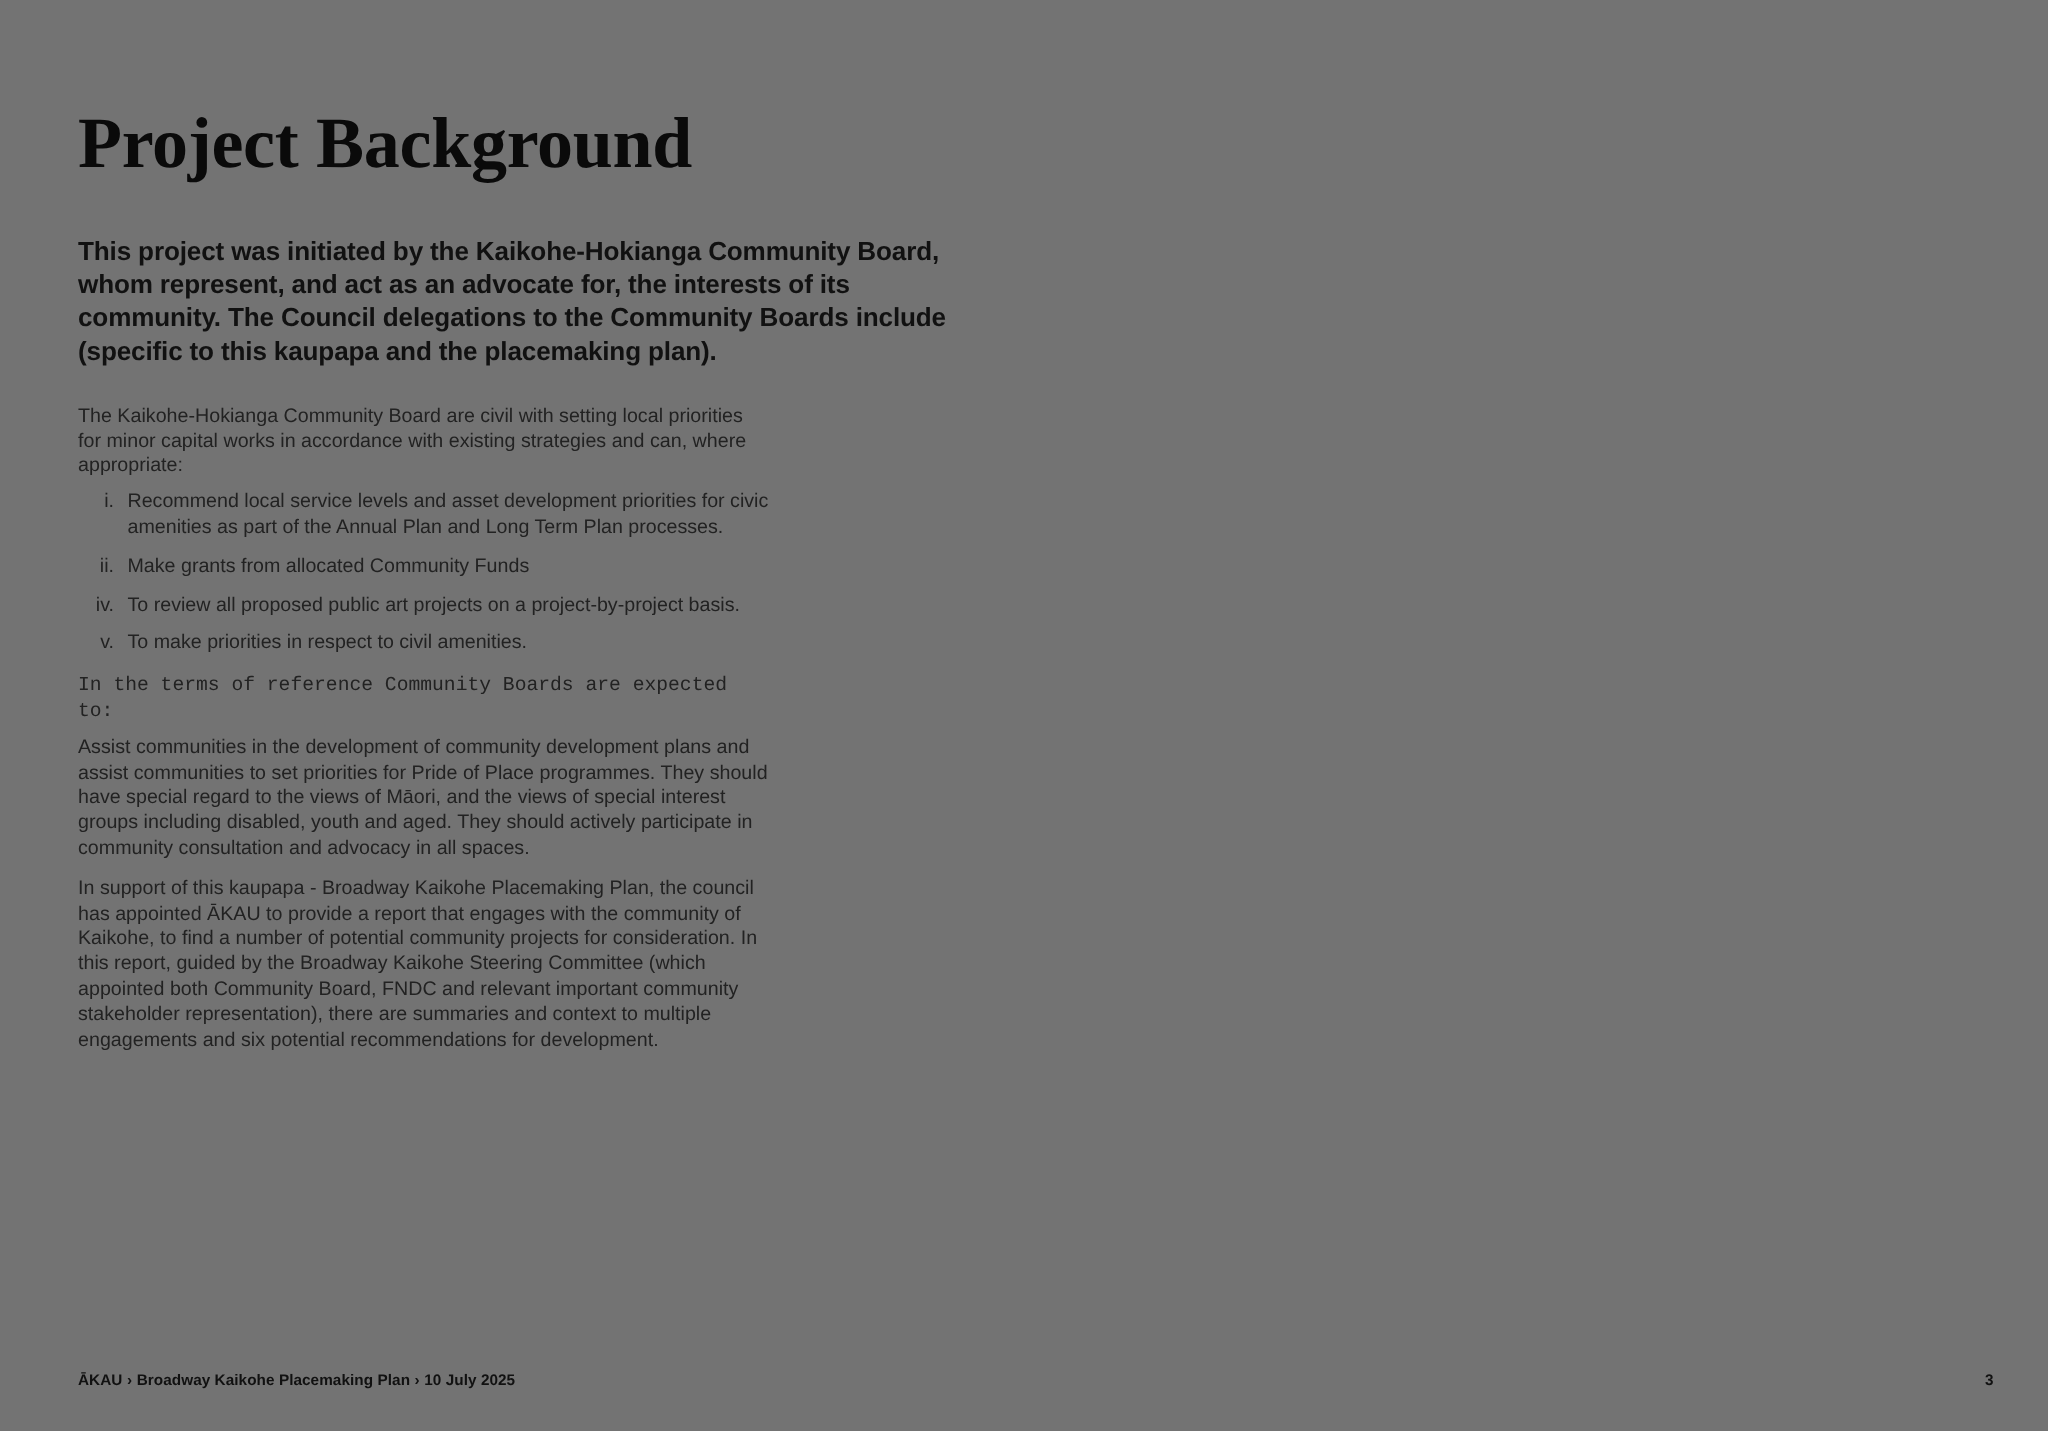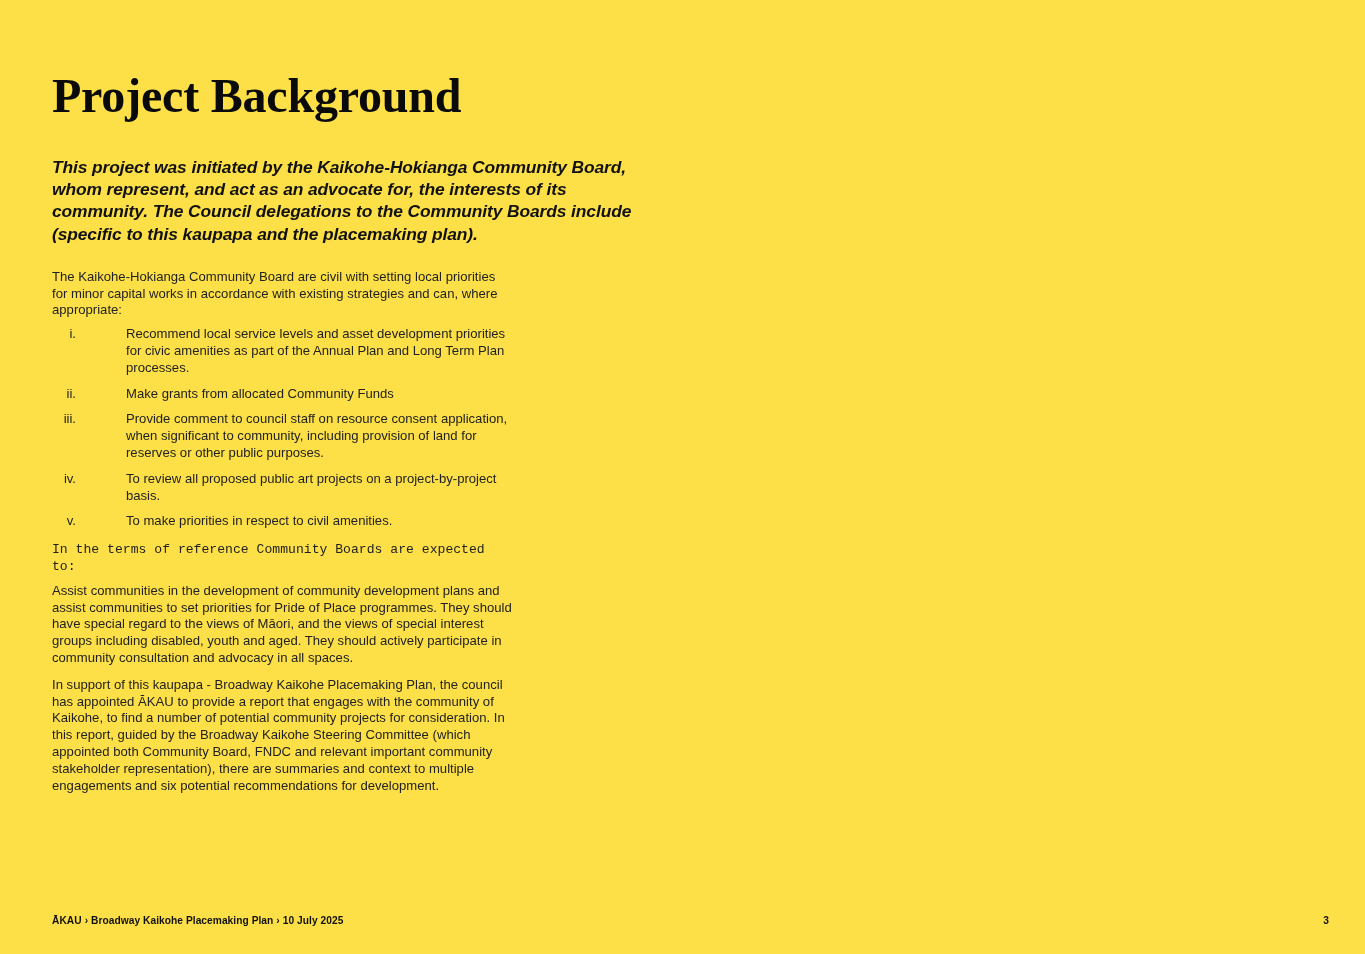--- a/index.html
+++ b/index.html
@@ -12,21 +12,21 @@
     height: 954px;
     position: relative;
     overflow: hidden;
     font-family: "Liberation Sans", sans-serif;
     -webkit-font-smoothing: antialiased;
   }
 
   .page {
     position: absolute;
     inset: 0;
-    background: #fde047;
+    background: #737373;
   }
 
   
   .page-title {
     position: absolute;
     left: 52px;
     top: 38px;
     font-family: "Liberation Serif", "DejaVu Serif", serif;
     font-weight: 700;
     font-size: 48px;
@@ -45,21 +45,20 @@
   }
 
   .lead {
     font-size: 17.4px;
     font-weight: 700;
     line-height: 22.2px;
     color: #111111;
     letter-spacing: -0.1px;
     margin: 0 0 24px 0;
     width: 600px;
-    font-style: italic;
   }
 
   .body-para {
     font-size: 13.1px;
     font-weight: 400;
     line-height: 16.8px;
     color: #222222;
     letter-spacing: 0.01px;
     margin: 0 0 10px 0;
     width: 460px;
@@ -89,21 +88,20 @@
     left: 0;
     top: 0;
     width: 24px;
     text-align: right;
     font-size: 13.1px;
     line-height: 16.8px;
     color: #222222;
   }
   .roman-text {
     display: block;
-    margin-left: 41px;
   }
 
   
   .footer {
     position: absolute;
     left: 52px;
     right: 36px;
     bottom: 25px;
     height: 14px;
   }
@@ -147,24 +145,20 @@
     <ol class="roman-list">
       <li class="roman-item">
         <span class="roman-marker">i.</span>
         <span class="roman-text">Recommend local service levels and asset development priorities for civic amenities as part of the Annual Plan and Long Term Plan processes.</span>
       </li>
       <li class="roman-item">
         <span class="roman-marker">ii.</span>
         <span class="roman-text">Make grants from allocated Community Funds</span>
       </li>
       <li class="roman-item">
-        <span class="roman-marker">iii.</span>
-        <span class="roman-text">Provide comment to council staff on resource consent application, when significant to community, including provision of land for reserves or other public purposes.</span>
-      </li>
-      <li class="roman-item">
         <span class="roman-marker">iv.</span>
         <span class="roman-text">To review all proposed public art projects on a project-by-project basis.</span>
       </li>
       <li class="roman-item">
         <span class="roman-marker">v.</span>
         <span class="roman-text">To make priorities in respect to civil amenities.</span>
       </li>
     </ol>
 
     <p class="body-para gap-before tight">In the terms of reference Community Boards are expected to:</p>

